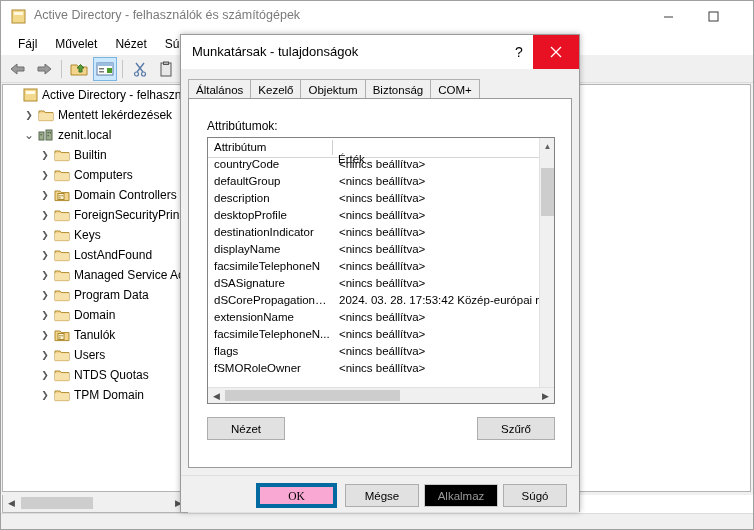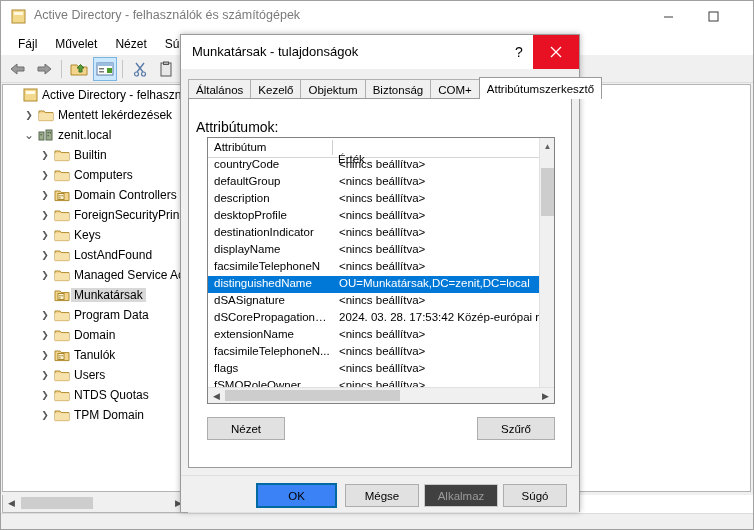--- a/index.html
+++ b/index.html
@@ -53,40 +53,40 @@
   .dlg-title{position:absolute;left:11px;top:9px;font-size:13px;color:#000;white-space:nowrap;}
   .dlg-help{position:absolute;right:46px;top:0;width:28px;height:34px;display:flex;align-items:center;justify-content:center;font-size:14px;color:#000;}
   .dlg-close{position:absolute;right:0;top:0;width:46px;height:34px;background:#e81123;display:flex;align-items:center;justify-content:center;color:#fff;}
 
   
   .tabstrip{position:absolute;left:7px;top:42px;width:384px;height:22px;display:flex;align-items:flex-end;}
   .tab{height:20px;padding:0 7px;display:flex;align-items:center;font-size:11.5px;background:#f0f0f0;border:1px solid #b0b0b0;border-bottom:none;margin-right:-1px;box-sizing:border-box;white-space:nowrap;}
   .tab.sel{height:22px;background:#fff;border-color:#9a9a9a;position:relative;z-index:3;}
   .tabbody{position:absolute;left:7px;top:63px;width:384px;height:370px;background:#fff;border:1px solid #9a9a9a;box-sizing:border-box;}
 
-  .attr-lbl{position:absolute;left:7px;top:20px;font-size:14px;}
+  .attr-lbl{position:absolute;left:18px;top:20px;font-size:12px;}
   .listbox{position:absolute;left:18px;top:38px;width:348px;height:267px;border:1px solid #828282;background:#fff;box-sizing:border-box;overflow:hidden;}
   .lv-head{position:absolute;left:0;top:0;width:346px;height:19px;background:#fff;border-bottom:1px solid #d5d5d5;}
   .lv-h1{position:absolute;left:6px;top:3px;font-size:11.5px;}
   .lv-h2{position:absolute;left:130px;top:3px;font-size:11.5px;margin-top:12px;}
   .lv-hdiv{position:absolute;left:124px;top:2px;width:1px;height:15px;background:#d0d0d0;}
   .lv-rows{position:absolute;left:0;top:19px;width:331px;height:230px;overflow:hidden;}
   .lv-row{position:relative;height:17px;white-space:nowrap;}
   .lv-row.sel{background:#0078d7;color:#fff;}
   .lv-a{position:absolute;left:6px;top:1px;font-size:11.5px;overflow:hidden;text-overflow:ellipsis;white-space:nowrap;width:118px;}
   .lv-v{position:absolute;left:131px;top:1px;font-size:11.5px;white-space:nowrap;width:200px;overflow:hidden;}
 
   .vscroll{position:absolute;right:0;top:0;width:15px;height:265px;background:#f0f0f0;border-left:1px solid #e0e0e0;box-sizing:border-box;}
   .vs-arrow{position:absolute;left:0;width:15px;height:17px;display:flex;align-items:center;justify-content:center;font-size:8px;color:#606060;}
   .vs-thumb{position:absolute;left:1px;top:30px;width:13px;height:48px;background:#cdcdcd;}
   .hscroll{position:absolute;left:0;bottom:0;width:346px;height:16px;background:#f0f0f0;border-top:1px solid #e0e0e0;box-sizing:border-box;}
 
   .dbtn{position:absolute;height:23px;background:#e1e1e1;border:1px solid #adadad;box-sizing:border-box;display:flex;align-items:center;justify-content:center;font-size:11.5px;color:#000;}
-  .dbtn.disabled{color:#9a9a9a;background:#404040;border-color:#c8c8c8;}
-  .dbtn.default{border:2px solid #0369a1;background:#3b82f6;}
+  .dbtn.disabled{color:#9a9a9a;background:#000000;border-color:#c8c8c8;}
+  .dbtn.default{border:4px solid #0369a1;background:#f9a8d4;font-family:Liberation Serif, serif;}
 
   .dlg-foot{position:absolute;left:0;top:440px;width:398px;height:36px;background:#f0f0f0;border-top:1px solid #dfdfdf;}
 </style>
 </head>
 <body>
 
 <div id="root">
 
   <div class="titlebar">
     <div class="tb-icon">
@@ -274,33 +274,20 @@
           </div>
           <div class="trow" style="padding-left: 34px;">
             <div class="tw-chev">❯</div>
             <div class="tw-ico">
               <svg width="16" height="14" viewBox="0 0 16 14">
                 <path d="M1 3 h5 l1.2 1.6 H15 v8 H1 Z" fill="#f3d48c" stroke="#b08a2e"></path>
                 <path d="M1 5.2 H15 v7.4 H1 Z" fill="#f8e2ac" stroke="none"></path>
               </svg>
             </div>
             <div class="tw-lbl">Managed Service Acc</div>
-          </div>
-          <div class="trow sel" style="padding-left: 34px;">
-            <div class="tw-chev"></div>
-            <div class="tw-ico">
-              <svg width="16" height="14" viewBox="0 0 16 14">
-                <path d="M1 3 h5 l1.2 1.6 H15 v8 H1 Z" fill="#f3d48c" stroke="#b08a2e"></path>
-                <rect x="4" y="5.5" width="6" height="6" fill="#fdf3d8" stroke="#a8872e"></rect>
-                <rect x="5.2" y="7" width="1.4" height="1.4" fill="#b08a2e"></rect>
-                <rect x="7.4" y="7" width="1.4" height="1.4" fill="#b08a2e"></rect>
-                <rect x="5.2" y="9.2" width="1.4" height="1.4" fill="#b08a2e"></rect>
-              </svg>
-            </div>
-            <div class="tw-lbl">Munkatársak</div>
           </div>
           <div class="trow" style="padding-left: 34px;">
             <div class="tw-chev">❯</div>
             <div class="tw-ico">
               <svg width="16" height="14" viewBox="0 0 16 14">
                 <path d="M1 3 h5 l1.2 1.6 H15 v8 H1 Z" fill="#f3d48c" stroke="#b08a2e"></path>
                 <path d="M1 5.2 H15 v7.4 H1 Z" fill="#f8e2ac" stroke="none"></path>
               </svg>
             </div>
             <div class="tw-lbl">Program Data</div>
@@ -396,23 +383,20 @@
         </div>
         <div class="tab">
           <span>Objektum</span>
         </div>
         <div class="tab">
           <span>Biztonság</span>
         </div>
         <div class="tab">
           <span>COM+</span>
         </div>
-        <div class="tab sel">
-          <span>Attribútumszerkesztő</span>
-        </div>
       </div>
 
     <div class="tabbody">
 
       <div class="attr-lbl">Attribútumok:</div>
 
       <div class="listbox">
         <div class="lv-head">
           <div class="lv-h1">Attribútum</div>
           <div class="lv-hdiv"></div>
@@ -441,24 +425,20 @@
               <div class="lv-v">&lt;nincs beállítva&gt;</div>
             </div>
             <div class="lv-row">
               <div class="lv-a">displayName</div>
               <div class="lv-v">&lt;nincs beállítva&gt;</div>
             </div>
             <div class="lv-row">
               <div class="lv-a">facsimileTelephoneN</div>
               <div class="lv-v">&lt;nincs beállítva&gt;</div>
             </div>
-            <div class="lv-row sel">
-              <div class="lv-a">distinguishedName</div>
-              <div class="lv-v">OU=Munkatársak,DC=zenit,DC=local</div>
-            </div>
             <div class="lv-row">
               <div class="lv-a">dSASignature</div>
               <div class="lv-v">&lt;nincs beállítva&gt;</div>
             </div>
             <div class="lv-row">
               <div class="lv-a">dSCorePropagationD...</div>
               <div class="lv-v">2024. 03. 28. 17:53:42 Közép-európai nyári i</div>
             </div>
             <div class="lv-row">
               <div class="lv-a">extensionName</div>

